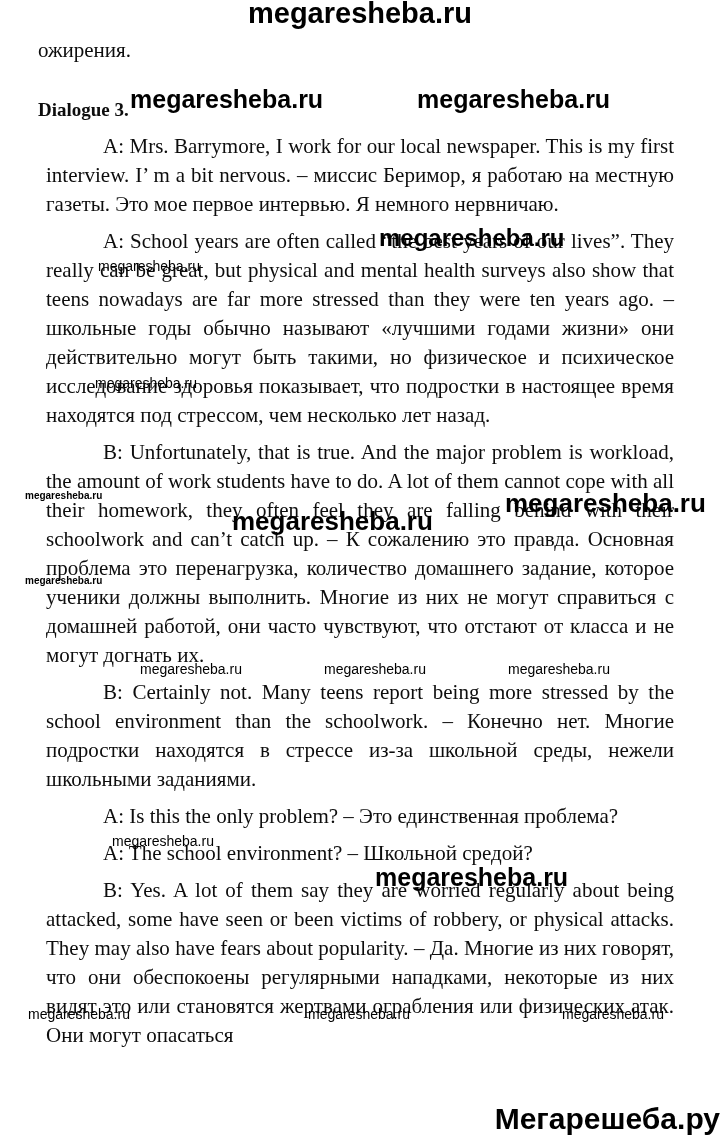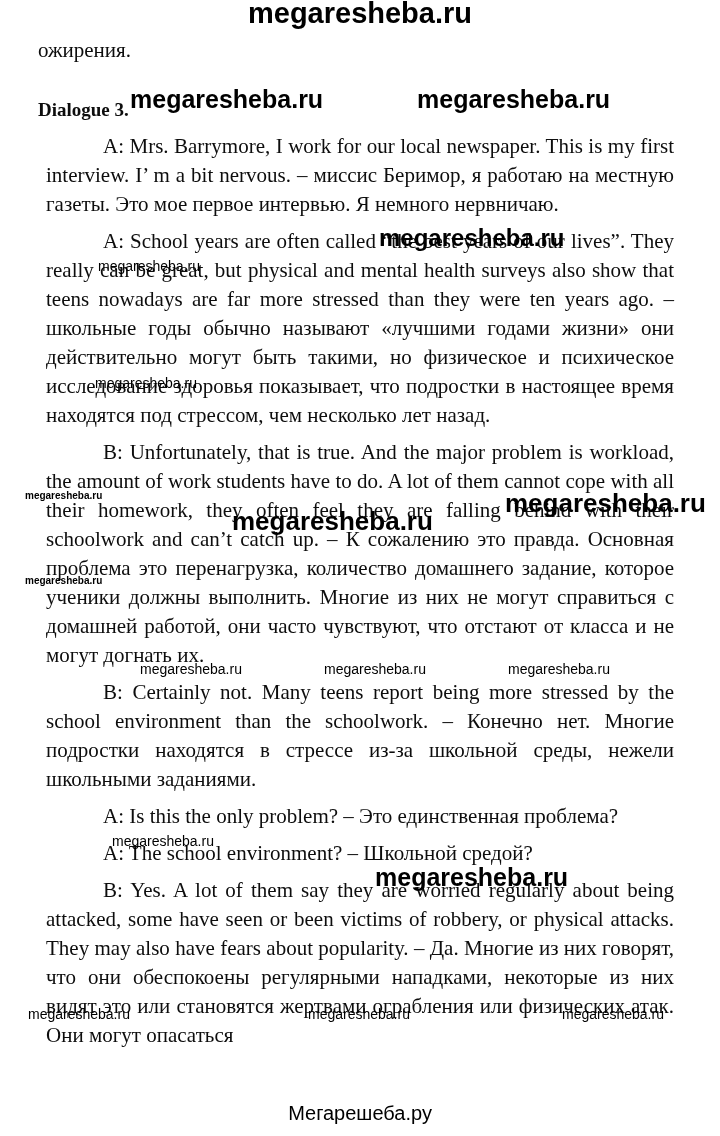--- a/index.html
+++ b/index.html
@@ -13,23 +13,23 @@
 
   
   .top-watermark {
     position: absolute; top: -3px; left: 0; width: 100%;
     text-align: center;
     font-family: "Liberation Sans", sans-serif;
     font-weight: 700; font-size: 29px; color: #000;
   }
   .footer-logo {
     position: absolute; top: 1102px; left: 0; width: 100%;
-    text-align: center;
+    text-align: right;
     font-family: "Liberation Sans", sans-serif;
-    font-weight: 400; font-size: 20px; color: #000;
+    font-weight: 700; font-size: 30px; color: #000;
   }
 
   
   .text-col {
     position: absolute; left: 38px; top: 36px; width: 644px;
     font-size: 21px; line-height: 29px;
     text-align: justify;
   }
   .cont { margin: 0; text-indent: 0; }
   .heading {

